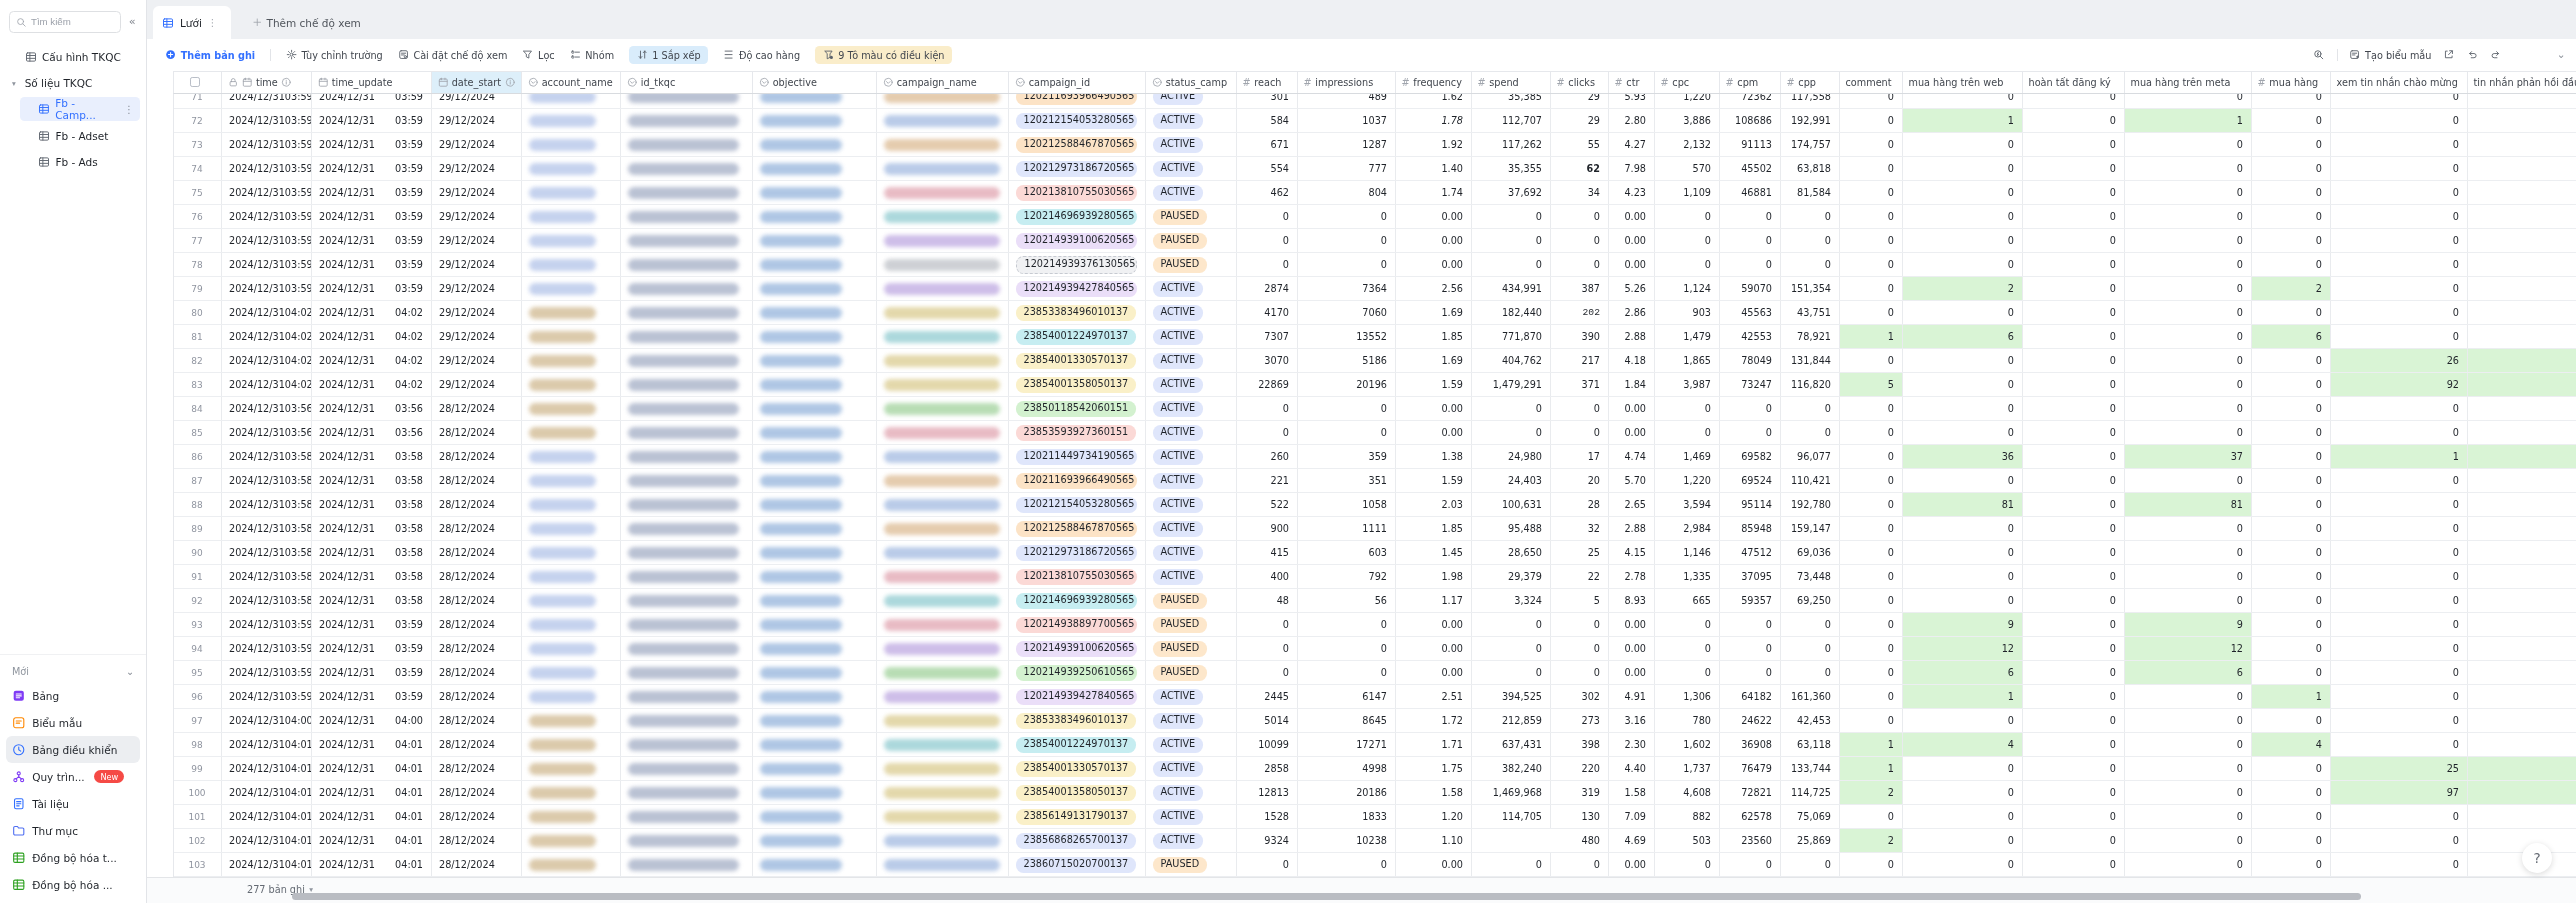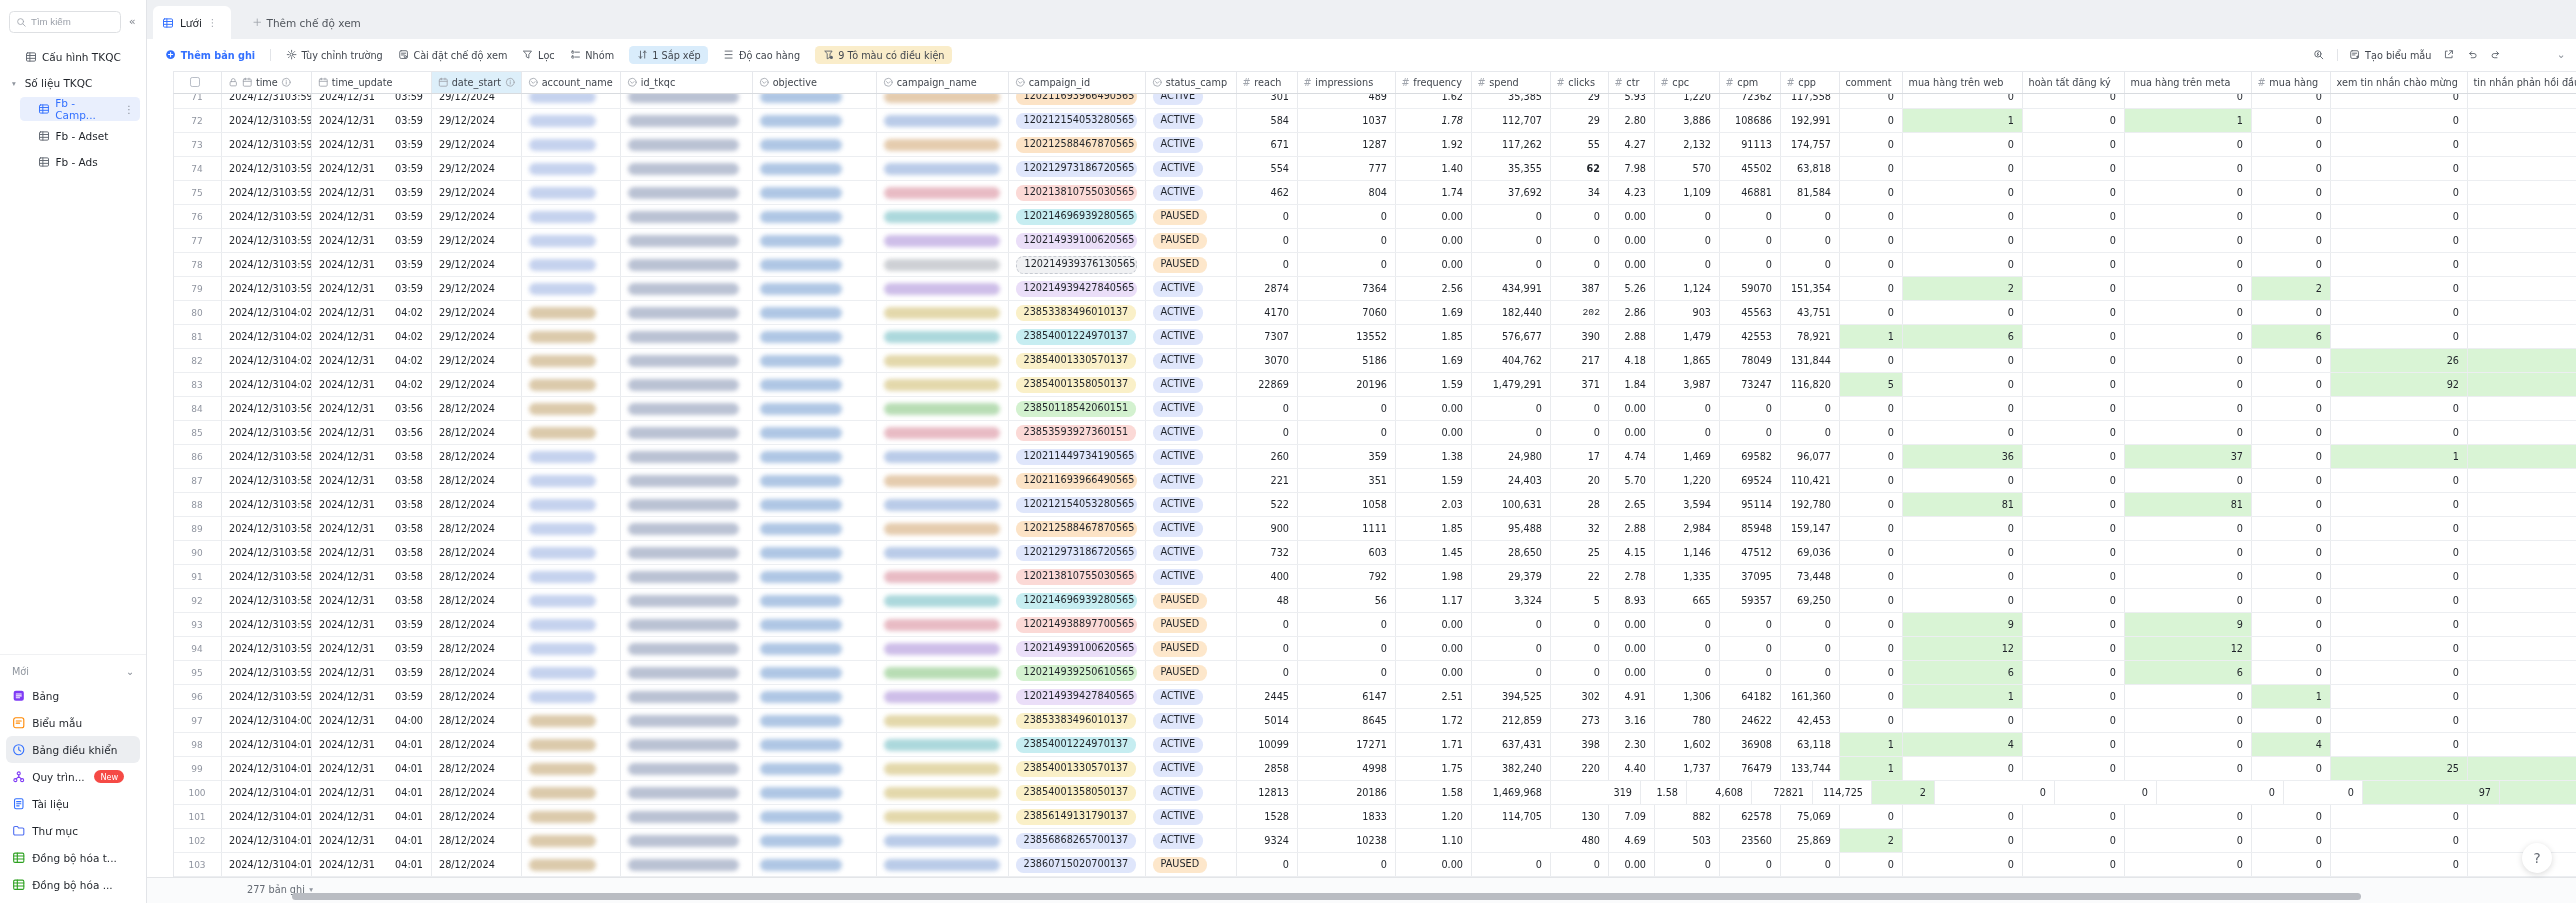--- a/index.html
+++ b/index.html
@@ -919,21 +919,21 @@
               </div>
               <div class="cell" style="width: 137px; flex: 0 0 auto;">
                 <span class="pill" style="background: rgb(198, 237, 241);">23854001224970137</span>
               </div>
               <div class="cell" style="width: 91px; flex: 0 0 auto;">
                 <span class="pill" style="background: rgb(223, 230, 251);">ACTIVE</span>
               </div>
               <div class="cell right" style="width: 61px; flex: 0 0 auto;">7307</div>
               <div class="cell right" style="width: 98px; flex: 0 0 auto;">13552</div>
               <div class="cell right" style="width: 76px; flex: 0 0 auto;">1.85</div>
-              <div class="cell right" style="width: 79px; flex: 0 0 auto;">576,677</div>
+              <div class="cell right" style="width: 79px; flex: 0 0 auto;">771,870</div>
               <div class="cell right" style="width: 58px; flex: 0 0 auto;">390</div>
               <div class="cell right" style="width: 46px; flex: 0 0 auto;">2.88</div>
               <div class="cell right" style="width: 65px; flex: 0 0 auto;">1,479</div>
               <div class="cell right" style="width: 61px; flex: 0 0 auto;">42553</div>
               <div class="cell right" style="width: 59px; flex: 0 0 auto;">78,921</div>
               <div class="cell right green" style="width: 63px; flex: 0 0 auto;">1</div>
               <div class="cell right green" style="width: 120px; flex: 0 0 auto;">6</div>
               <div class="cell right" style="width: 102px; flex: 0 0 auto;">0</div>
               <div class="cell right" style="width: 127px; flex: 0 0 auto;">0</div>
               <div class="cell right green" style="width: 79px; flex: 0 0 auto;">6</div>
@@ -1366,21 +1366,21 @@
               </div>
               <div class="cell" style="width: 132px; flex: 0 0 auto;">
                 <span class="blurblk" style="width: 117px; background: rgb(169, 191, 227);"></span>
               </div>
               <div class="cell" style="width: 137px; flex: 0 0 auto;">
                 <span class="pill" style="background: rgb(223, 230, 251);">120212973186720565</span>
               </div>
               <div class="cell" style="width: 91px; flex: 0 0 auto;">
                 <span class="pill" style="background: rgb(223, 230, 251);">ACTIVE</span>
               </div>
-              <div class="cell right" style="width: 61px; flex: 0 0 auto;">732</div>
+              <div class="cell right" style="width: 61px; flex: 0 0 auto;">415</div>
               <div class="cell right" style="width: 98px; flex: 0 0 auto;">603</div>
               <div class="cell right" style="width: 76px; flex: 0 0 auto;">1.45</div>
               <div class="cell right" style="width: 79px; flex: 0 0 auto;">28,650</div>
               <div class="cell right" style="width: 58px; flex: 0 0 auto;">25</div>
               <div class="cell right" style="width: 46px; flex: 0 0 auto;">4.15</div>
               <div class="cell right" style="width: 65px; flex: 0 0 auto;">1,146</div>
               <div class="cell right" style="width: 61px; flex: 0 0 auto;">47512</div>
               <div class="cell right" style="width: 59px; flex: 0 0 auto;">69,036</div>
               <div class="cell right" style="width: 63px; flex: 0 0 auto;">0</div>
               <div class="cell right" style="width: 120px; flex: 0 0 auto;">0</div>
@@ -1870,21 +1870,21 @@
               <div class="cell" style="width: 137px; flex: 0 0 auto;">
                 <span class="pill" style="background: rgb(250, 240, 200);">23854001358050137</span>
               </div>
               <div class="cell" style="width: 91px; flex: 0 0 auto;">
                 <span class="pill" style="background: rgb(223, 230, 251);">ACTIVE</span>
               </div>
               <div class="cell right" style="width: 61px; flex: 0 0 auto;">12813</div>
               <div class="cell right" style="width: 98px; flex: 0 0 auto;">20186</div>
               <div class="cell right" style="width: 76px; flex: 0 0 auto;">1.58</div>
               <div class="cell right" style="width: 79px; flex: 0 0 auto;">1,469,968</div>
-              <div class="cell right" style="width: 58px; flex: 0 0 auto; margin-left: 32px;">319</div>
+              <div class="cell right" style="width: 58px; flex: 0 0 auto;">319</div>
               <div class="cell right" style="width: 46px; flex: 0 0 auto;">1.58</div>
               <div class="cell right" style="width: 65px; flex: 0 0 auto;">4,608</div>
               <div class="cell right" style="width: 61px; flex: 0 0 auto;">72821</div>
               <div class="cell right" style="width: 59px; flex: 0 0 auto;">114,725</div>
               <div class="cell right green" style="width: 63px; flex: 0 0 auto;">2</div>
               <div class="cell right" style="width: 120px; flex: 0 0 auto;">0</div>
               <div class="cell right" style="width: 102px; flex: 0 0 auto;">0</div>
               <div class="cell right" style="width: 127px; flex: 0 0 auto;">0</div>
               <div class="cell right" style="width: 79px; flex: 0 0 auto;">0</div>
               <div class="cell right green" style="width: 137px; flex: 0 0 auto;">97</div>

